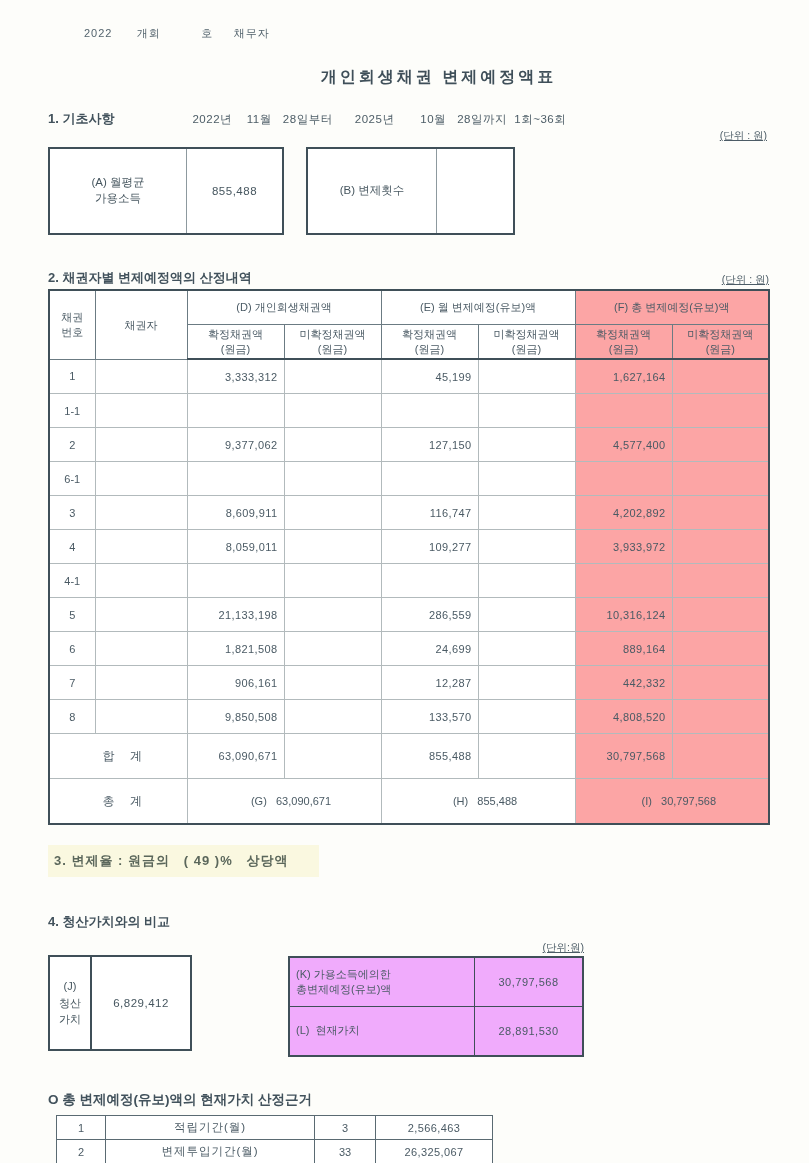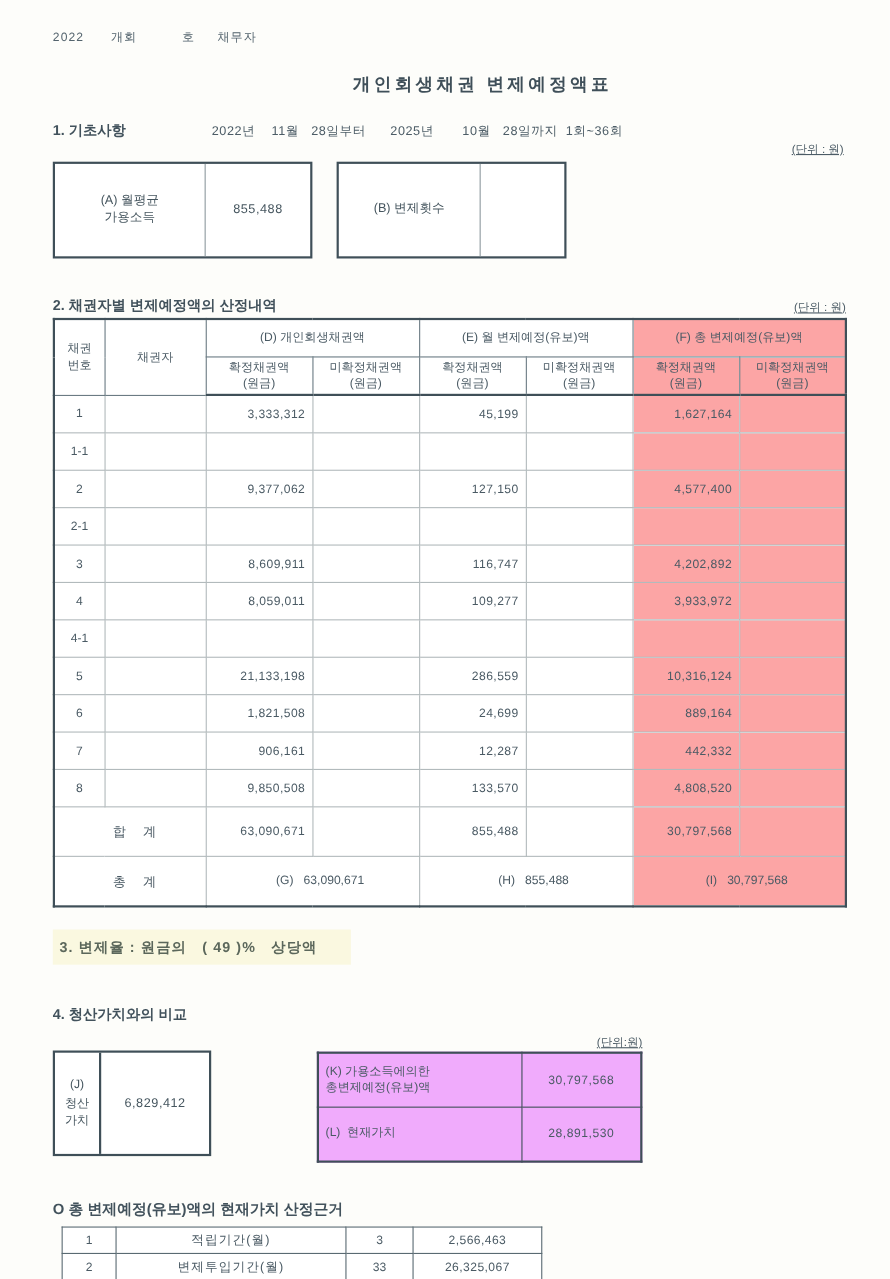--- a/index.html
+++ b/index.html
@@ -5,21 +5,21 @@
   html,body{margin:0;padding:0;background:#ffffff;}
   .page{
     width:809px;height:1163px;box-sizing:border-box;
     background:#fdfdfa;
     padding:26px 40px 0 48px;
     font-family:"Liberation Sans","DejaVu Sans",sans-serif;
     color:#46565f;position:relative;overflow:hidden;
   }
   .pre{white-space:pre;}
   .preline{white-space:pre-line;}
-  .case-line{font-size:11px;letter-spacing:1px;color:#53636d;}
+  .case-line{font-size:11px;letter-spacing:1px;color:#53636d;margin-left:36px;}
   .title{
     text-align:center;font-size:16px;font-weight:bold;letter-spacing:3px;
     margin:26px 0 22px 60px;color:#3f4f59;
   }
   .sec-head{font-size:13px;font-weight:bold;color:#42525c;}
   .sec1-row{display:flex;align-items:baseline;margin-bottom:1px;}
   .sec1-row .period{font-size:11.5px;margin-left:78px;letter-spacing:.5px;color:#4c5c66;}
   .unit-row{text-align:right;font-size:10.5px;margin:0 2px 2px 0;}
   .unit{ text-decoration:underline;color:#4c5c66;}
   
@@ -180,21 +180,21 @@
           <td class="ctr">2</td>
           <td></td>
           <td class="num bl">9,377,062</td>
           <td></td>
           <td class="num bl">127,150</td>
           <td></td>
           <td class="num bl cream f-num">4,577,400</td>
           <td class="cream"></td>
         </tr>
         <tr>
-          <td class="ctr">2-1</td>
+          <td class="ctr">6-1</td>
           <td></td>
           <td class="num bl"></td>
           <td></td>
           <td class="num bl"></td>
           <td></td>
           <td class="num bl cream f-num"></td>
           <td class="cream"></td>
         </tr>
         <tr>
           <td class="ctr">3</td>

